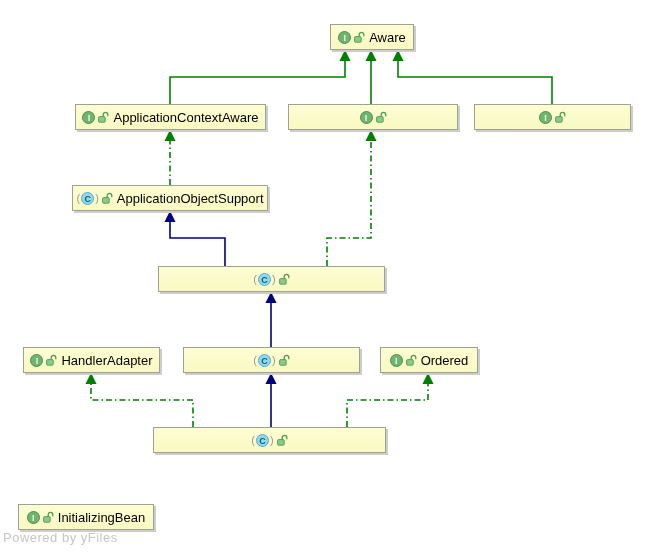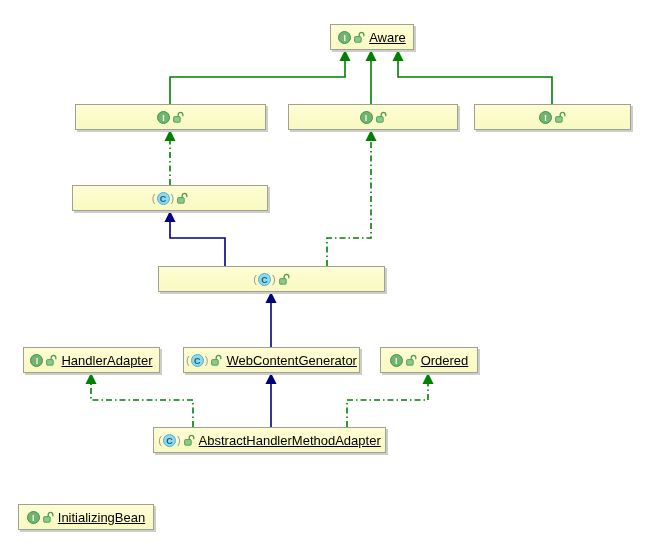--- a/index.html
+++ b/index.html
@@ -15,21 +15,21 @@
         gap:4px;background:linear-gradient(var(--node-fill-top),var(--node-fill-bottom));
         border:1px solid var(--node-border);box-shadow:2px 2px 0 var(--node-shadow);
         font-size:13px;color:#000;white-space:nowrap;cursor:default;}
   .iconset{display:inline-flex;align-items:center;gap:1px;}
   .circle{display:inline-block;width:13px;height:13px;border-radius:50%;font-size:9px;font-weight:bold;
           line-height:13px;text-align:center;box-sizing:border-box;}
   .circle.itf{background:#6FB56F;border:1px solid #4B8F4B;color:#EAF6EA;}
   .circle.cls{background:#8FD9EC;border:1px solid #56AECB;color:#0E5E7E;}
   .paren{color:#9A9A9A;font-size:11px;line-height:13px;}
   .lock{display:inline-block;margin-left:2px;}
-  .label{display:inline-block;text-decoration:underline;}
+  .label{display:inline-block;}
   #watermark{position:absolute;left:3px;top:530px;font-size:13px;color:var(--watermark);letter-spacing:0.5px;}
 </style>
 </head>
 <body>
 
 <div id="canvas">
 
   <svg id="edges">
     <defs>
       <marker id="arrow-green" viewBox="0 0 10 10" refX="9" refY="5" markerWidth="7" markerHeight="7" orient="auto-start-reverse">
@@ -65,20 +65,21 @@
   </div>
       <div class="node" style="left: 75px; top: 104px; width: 191px; height: 26px;">
     <span class="iconset">
       <span class="circle itf">I</span>
       <svg class="lock" width="11" height="12" viewBox="0 0 11 12">
         <path d="M5.2 6 V3.6 a2.3 2.3 0 0 1 4.6 0 V5.2" fill="none" stroke="#4F9A4F" stroke-width="1.3"></path>
         <rect x="0.6" y="5.6" width="6.6" height="5.6" rx="1" fill="#8CC98C" stroke="#4F9A4F" stroke-width="0.9"></rect>
       </svg>
     </span>
 
+    <span class="label">ApplicationContextAware</span>
   </div>
       <div class="node" style="left: 288px; top: 104px; width: 170px; height: 26px;">
     <span class="iconset">
       <span class="circle itf">I</span>
       <svg class="lock" width="11" height="12" viewBox="0 0 11 12">
         <path d="M5.2 6 V3.6 a2.3 2.3 0 0 1 4.6 0 V5.2" fill="none" stroke="#4F9A4F" stroke-width="1.3"></path>
         <rect x="0.6" y="5.6" width="6.6" height="5.6" rx="1" fill="#8CC98C" stroke="#4F9A4F" stroke-width="0.9"></rect>
       </svg>
     </span>
 
@@ -97,20 +98,21 @@
 
     <span class="iconset">
       <span class="paren">(</span>
       <span class="circle cls">C</span>
       <span class="paren">)</span>
       <svg class="lock" width="11" height="12" viewBox="0 0 11 12">
         <path d="M5.2 6 V3.6 a2.3 2.3 0 0 1 4.6 0 V5.2" fill="none" stroke="#4F9A4F" stroke-width="1.3"></path>
         <rect x="0.6" y="5.6" width="6.6" height="5.6" rx="1" fill="#8CC98C" stroke="#4F9A4F" stroke-width="0.9"></rect>
       </svg>
     </span>
+    <span class="label">ApplicationObjectSupport</span>
   </div>
       <div class="node" style="left: 158px; top: 266px; width: 227px; height: 26px;">
 
     <span class="iconset">
       <span class="paren">(</span>
       <span class="circle cls">C</span>
       <span class="paren">)</span>
       <svg class="lock" width="11" height="12" viewBox="0 0 11 12">
         <path d="M5.2 6 V3.6 a2.3 2.3 0 0 1 4.6 0 V5.2" fill="none" stroke="#4F9A4F" stroke-width="1.3"></path>
         <rect x="0.6" y="5.6" width="6.6" height="5.6" rx="1" fill="#8CC98C" stroke="#4F9A4F" stroke-width="0.9"></rect>
@@ -132,21 +134,20 @@
 
     <span class="iconset">
       <span class="paren">(</span>
       <span class="circle cls">C</span>
       <span class="paren">)</span>
       <svg class="lock" width="11" height="12" viewBox="0 0 11 12">
         <path d="M5.2 6 V3.6 a2.3 2.3 0 0 1 4.6 0 V5.2" fill="none" stroke="#4F9A4F" stroke-width="1.3"></path>
         <rect x="0.6" y="5.6" width="6.6" height="5.6" rx="1" fill="#8CC98C" stroke="#4F9A4F" stroke-width="0.9"></rect>
       </svg>
     </span>
-    <span class="label">WebContentGenerator</span>
   </div>
       <div class="node" style="left: 380px; top: 347px; width: 98px; height: 26px;">
     <span class="iconset">
       <span class="circle itf">I</span>
       <svg class="lock" width="11" height="12" viewBox="0 0 11 12">
         <path d="M5.2 6 V3.6 a2.3 2.3 0 0 1 4.6 0 V5.2" fill="none" stroke="#4F9A4F" stroke-width="1.3"></path>
         <rect x="0.6" y="5.6" width="6.6" height="5.6" rx="1" fill="#8CC98C" stroke="#4F9A4F" stroke-width="0.9"></rect>
       </svg>
     </span>
 
@@ -156,28 +157,28 @@
 
     <span class="iconset">
       <span class="paren">(</span>
       <span class="circle cls">C</span>
       <span class="paren">)</span>
       <svg class="lock" width="11" height="12" viewBox="0 0 11 12">
         <path d="M5.2 6 V3.6 a2.3 2.3 0 0 1 4.6 0 V5.2" fill="none" stroke="#4F9A4F" stroke-width="1.3"></path>
         <rect x="0.6" y="5.6" width="6.6" height="5.6" rx="1" fill="#8CC98C" stroke="#4F9A4F" stroke-width="0.9"></rect>
       </svg>
     </span>
-    <span class="label">AbstractHandlerMethodAdapter</span>
   </div>
       <div class="node" style="left: 18px; top: 504px; width: 136px; height: 26px;">
     <span class="iconset">
       <span class="circle itf">I</span>
       <svg class="lock" width="11" height="12" viewBox="0 0 11 12">
         <path d="M5.2 6 V3.6 a2.3 2.3 0 0 1 4.6 0 V5.2" fill="none" stroke="#4F9A4F" stroke-width="1.3"></path>
         <rect x="0.6" y="5.6" width="6.6" height="5.6" rx="1" fill="#8CC98C" stroke="#4F9A4F" stroke-width="0.9"></rect>
       </svg>
     </span>
 
     <span class="label">InitializingBean</span>
   </div>
     </div>
 
+  <div id="watermark">Powered by yFiles</div>
 </div>
 
 </body></html>

